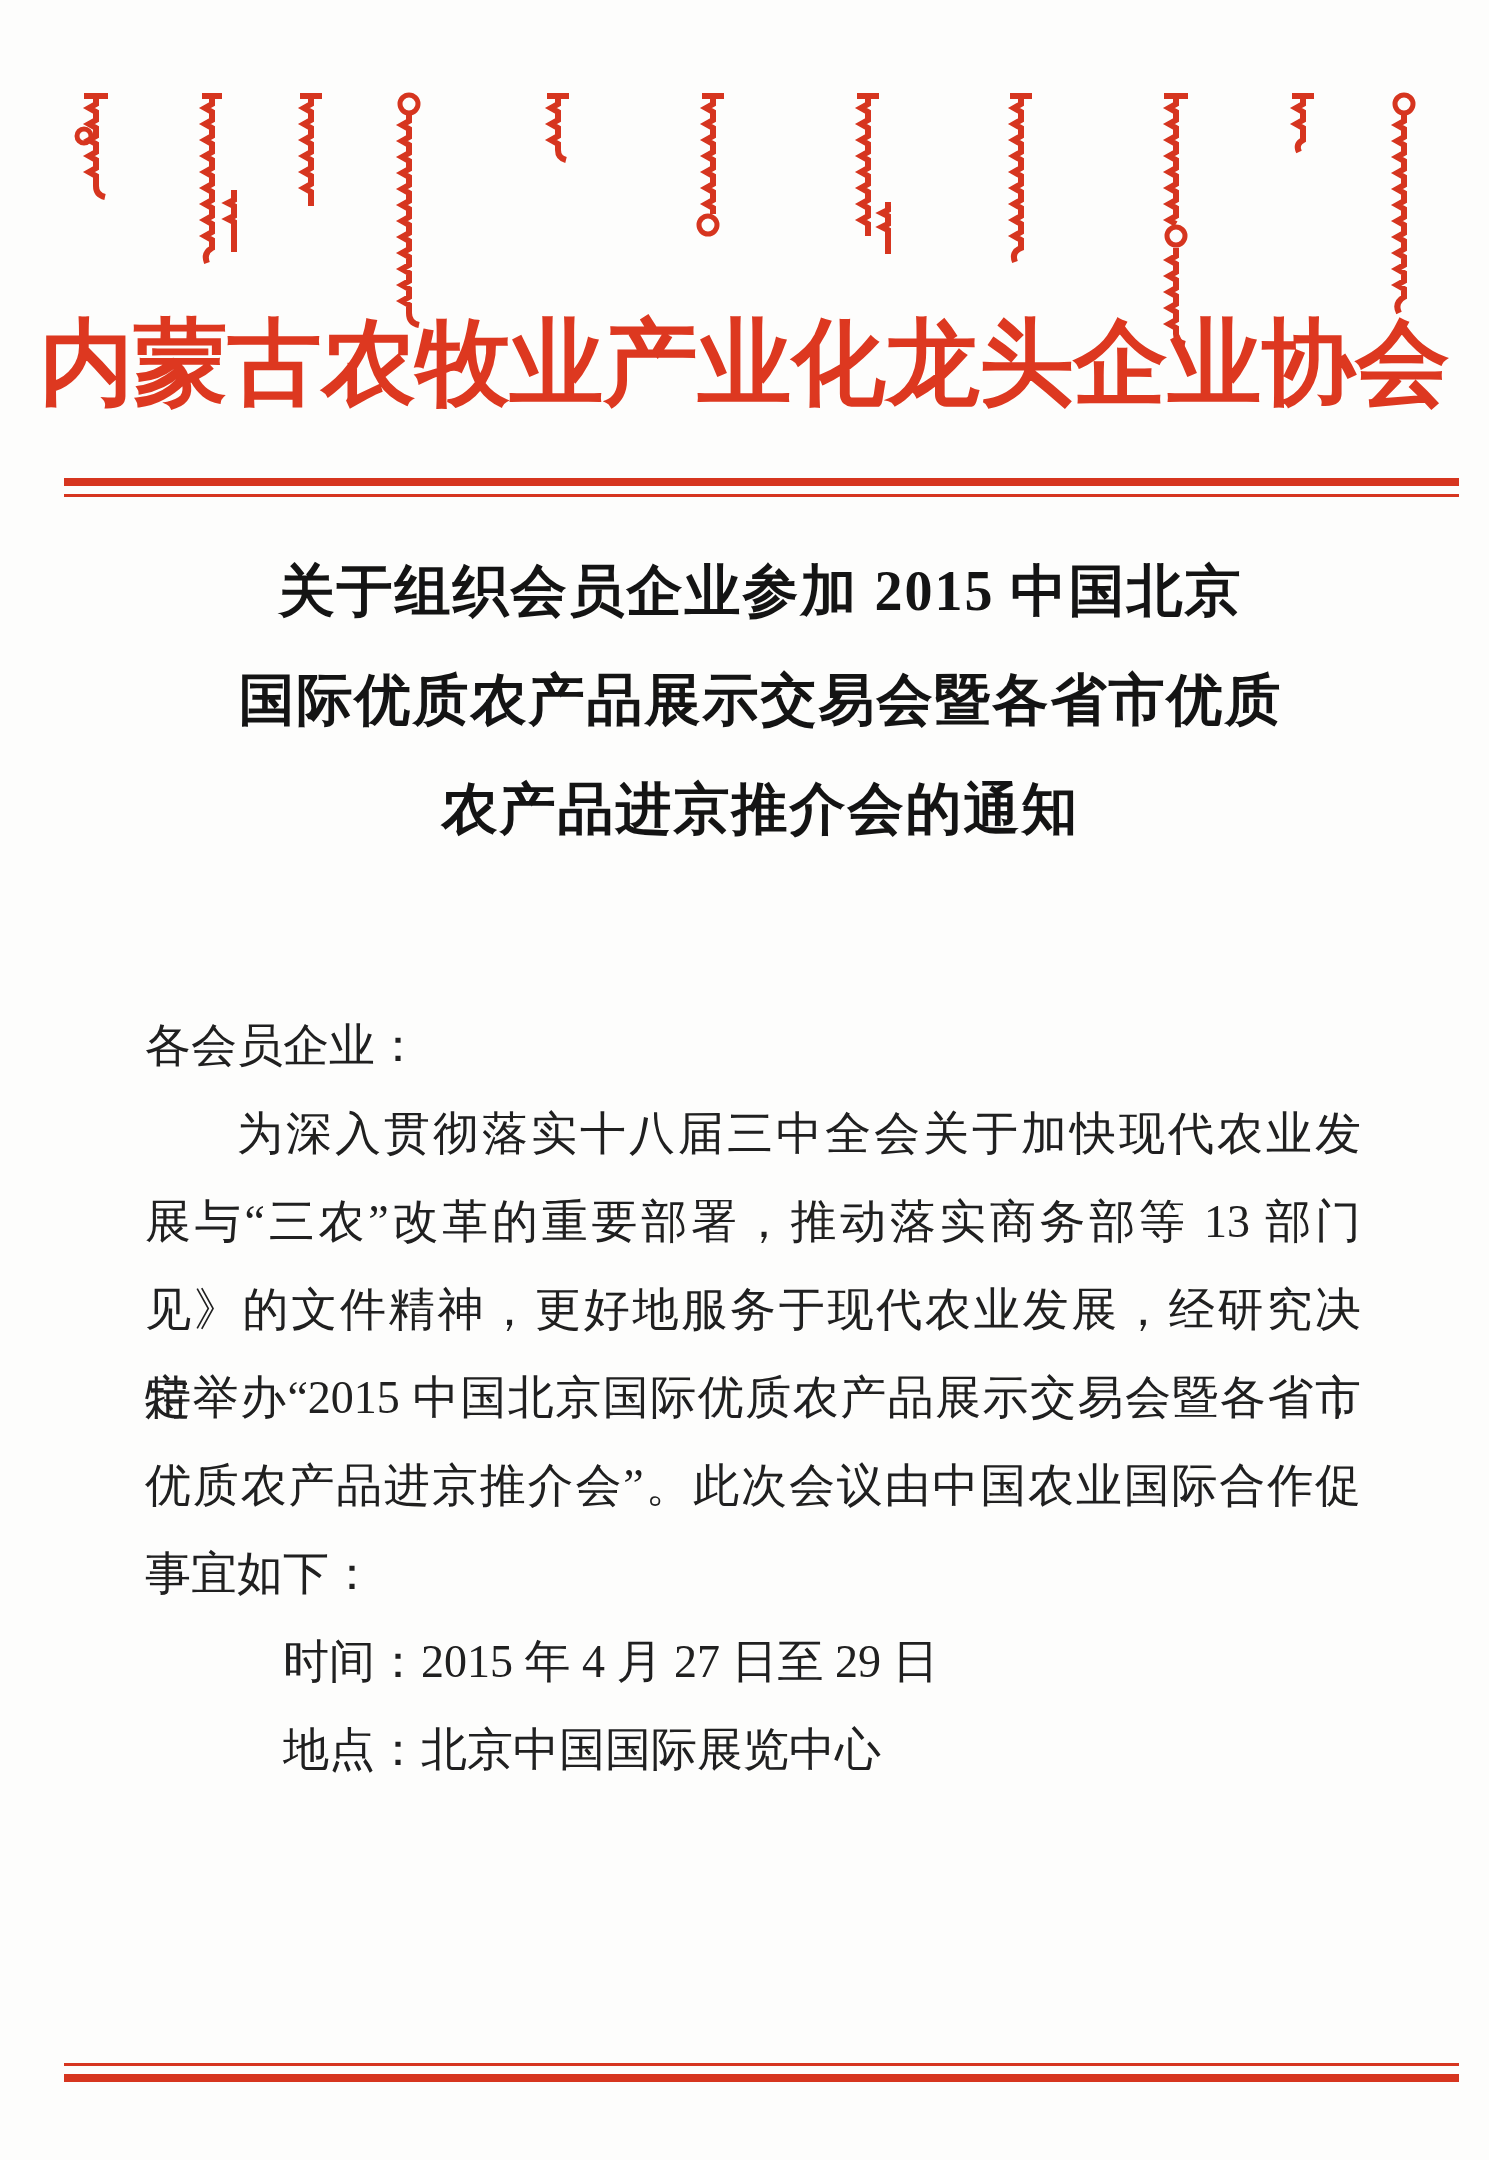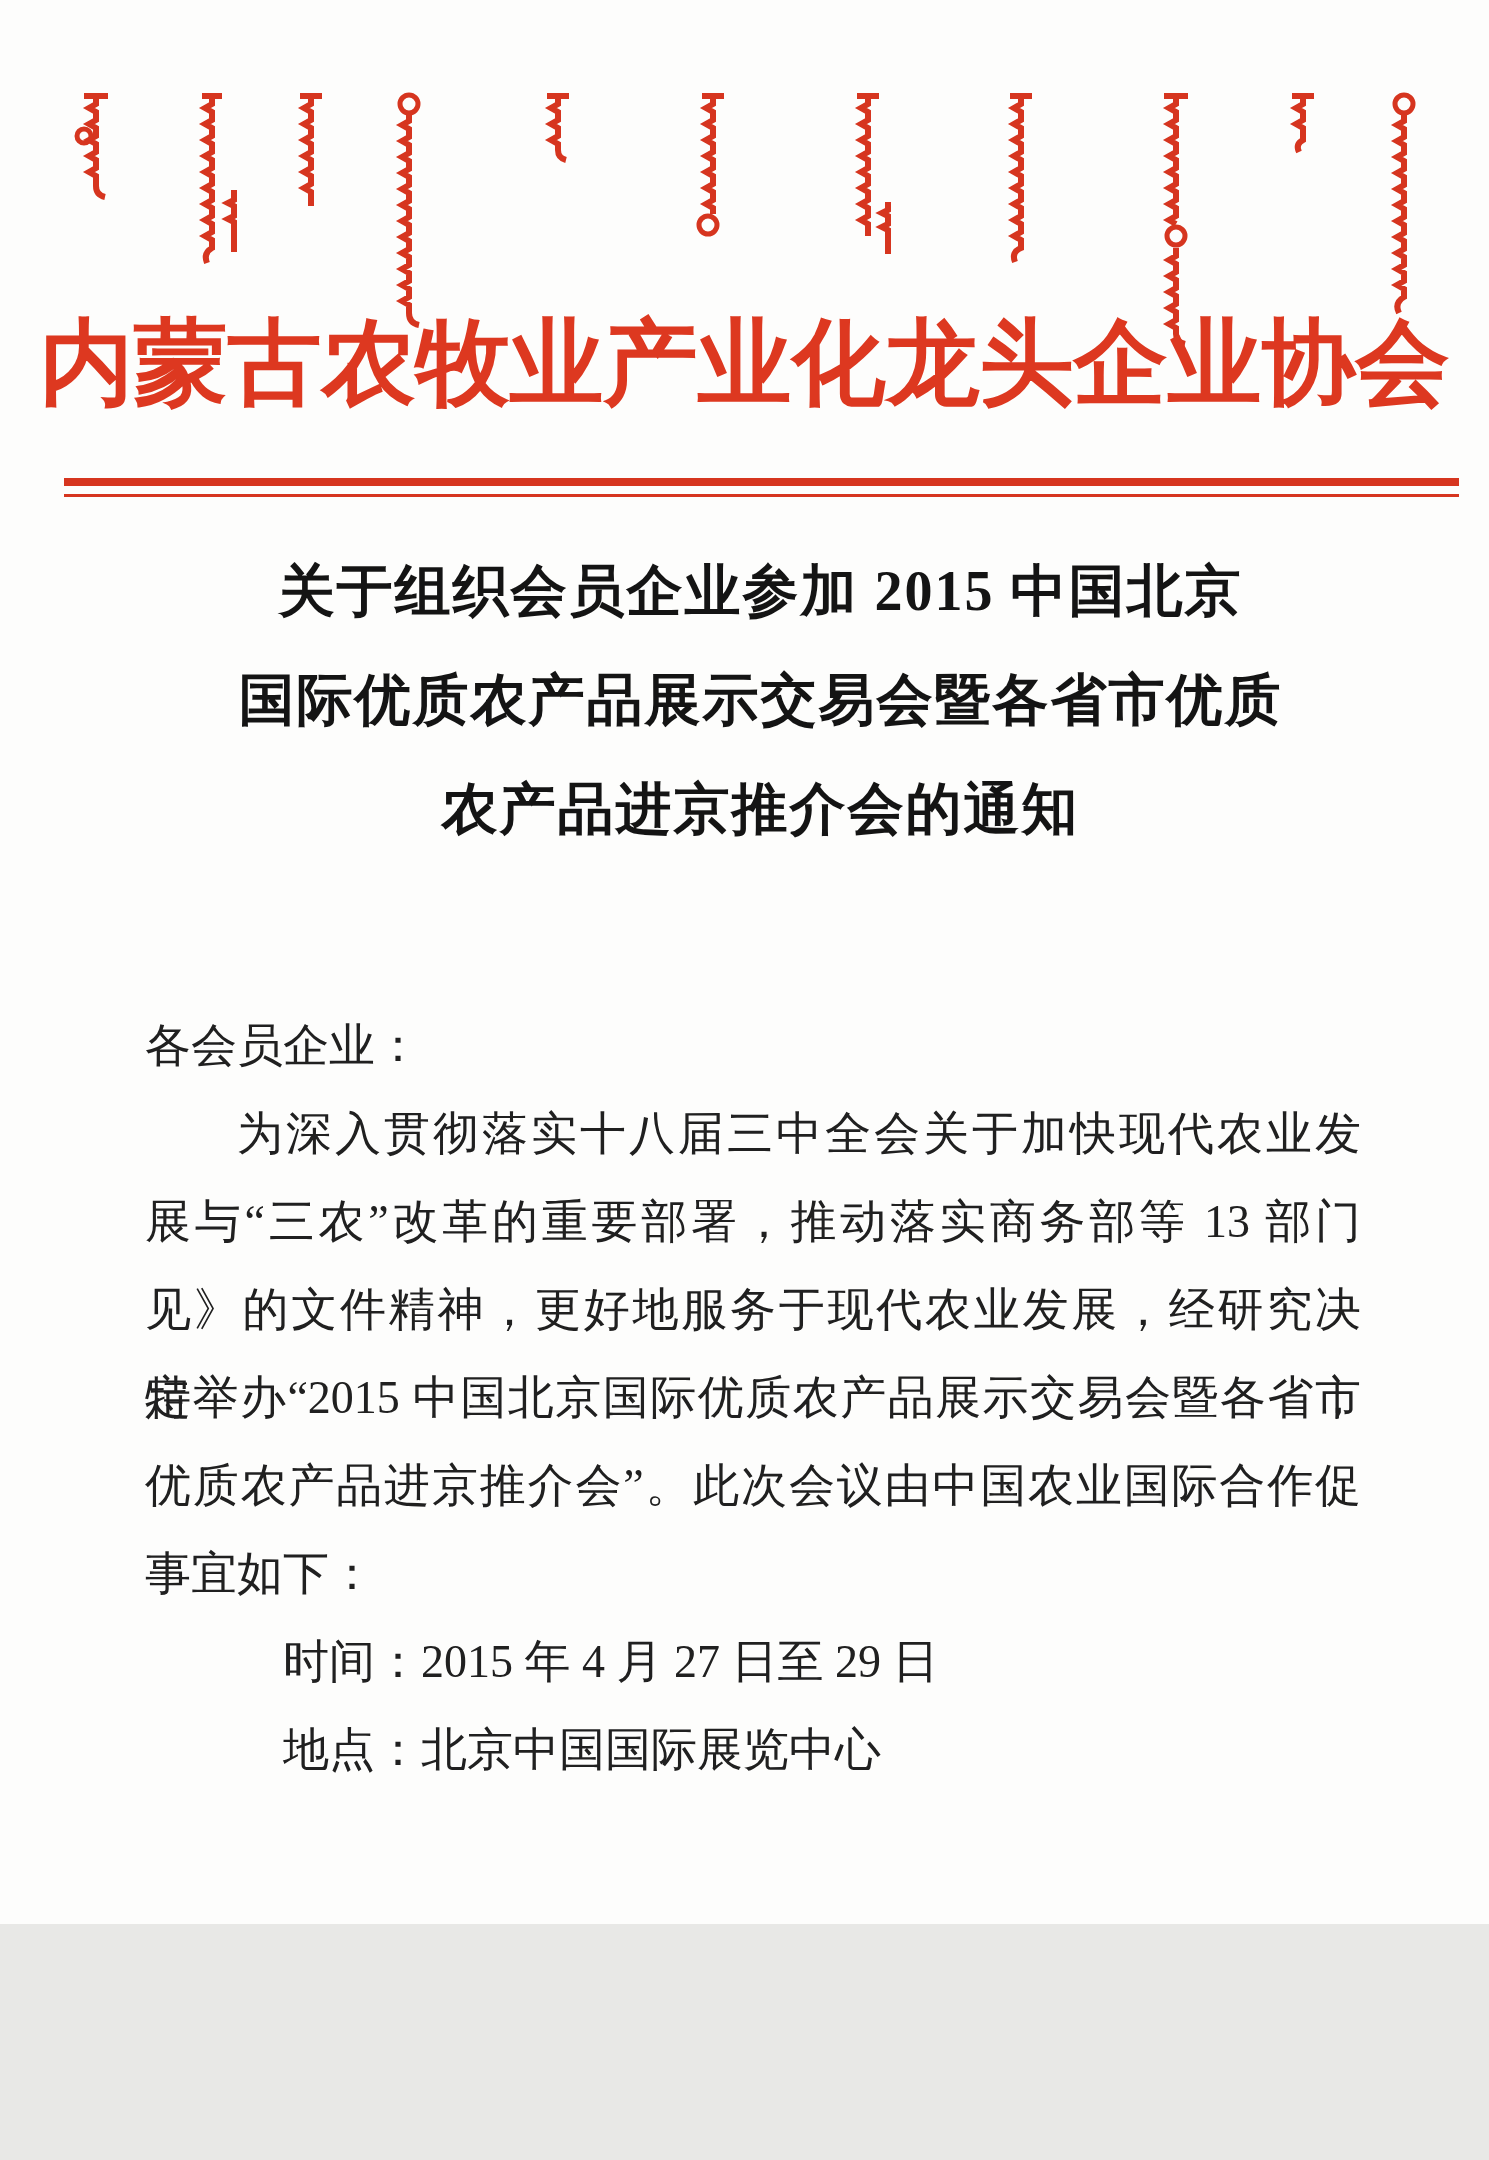--- a/index.html
+++ b/index.html
@@ -1,18 +1,18 @@
 <!DOCTYPE html>
 <html lang="zh"><head>
 <meta charset="utf-8">
 <style>
   html,body{margin:0;padding:0;background:#e8e8e6;}
   .page{
     position:relative;
-    width:1489px;height:1924px;
+    width:1489px;height:2160px;
     margin:0 auto;
     background:#fdfdfc;
     overflow:hidden;
     font-family:"Liberation Serif","DejaVu Serif",serif;
     color:#1c1c1c;
   }
   
   .mongolian{position:absolute;top:90px;left:50px;width:1400px;height:262px;}
   .mongolian svg{display:block;width:100%;height:100%;}
 

